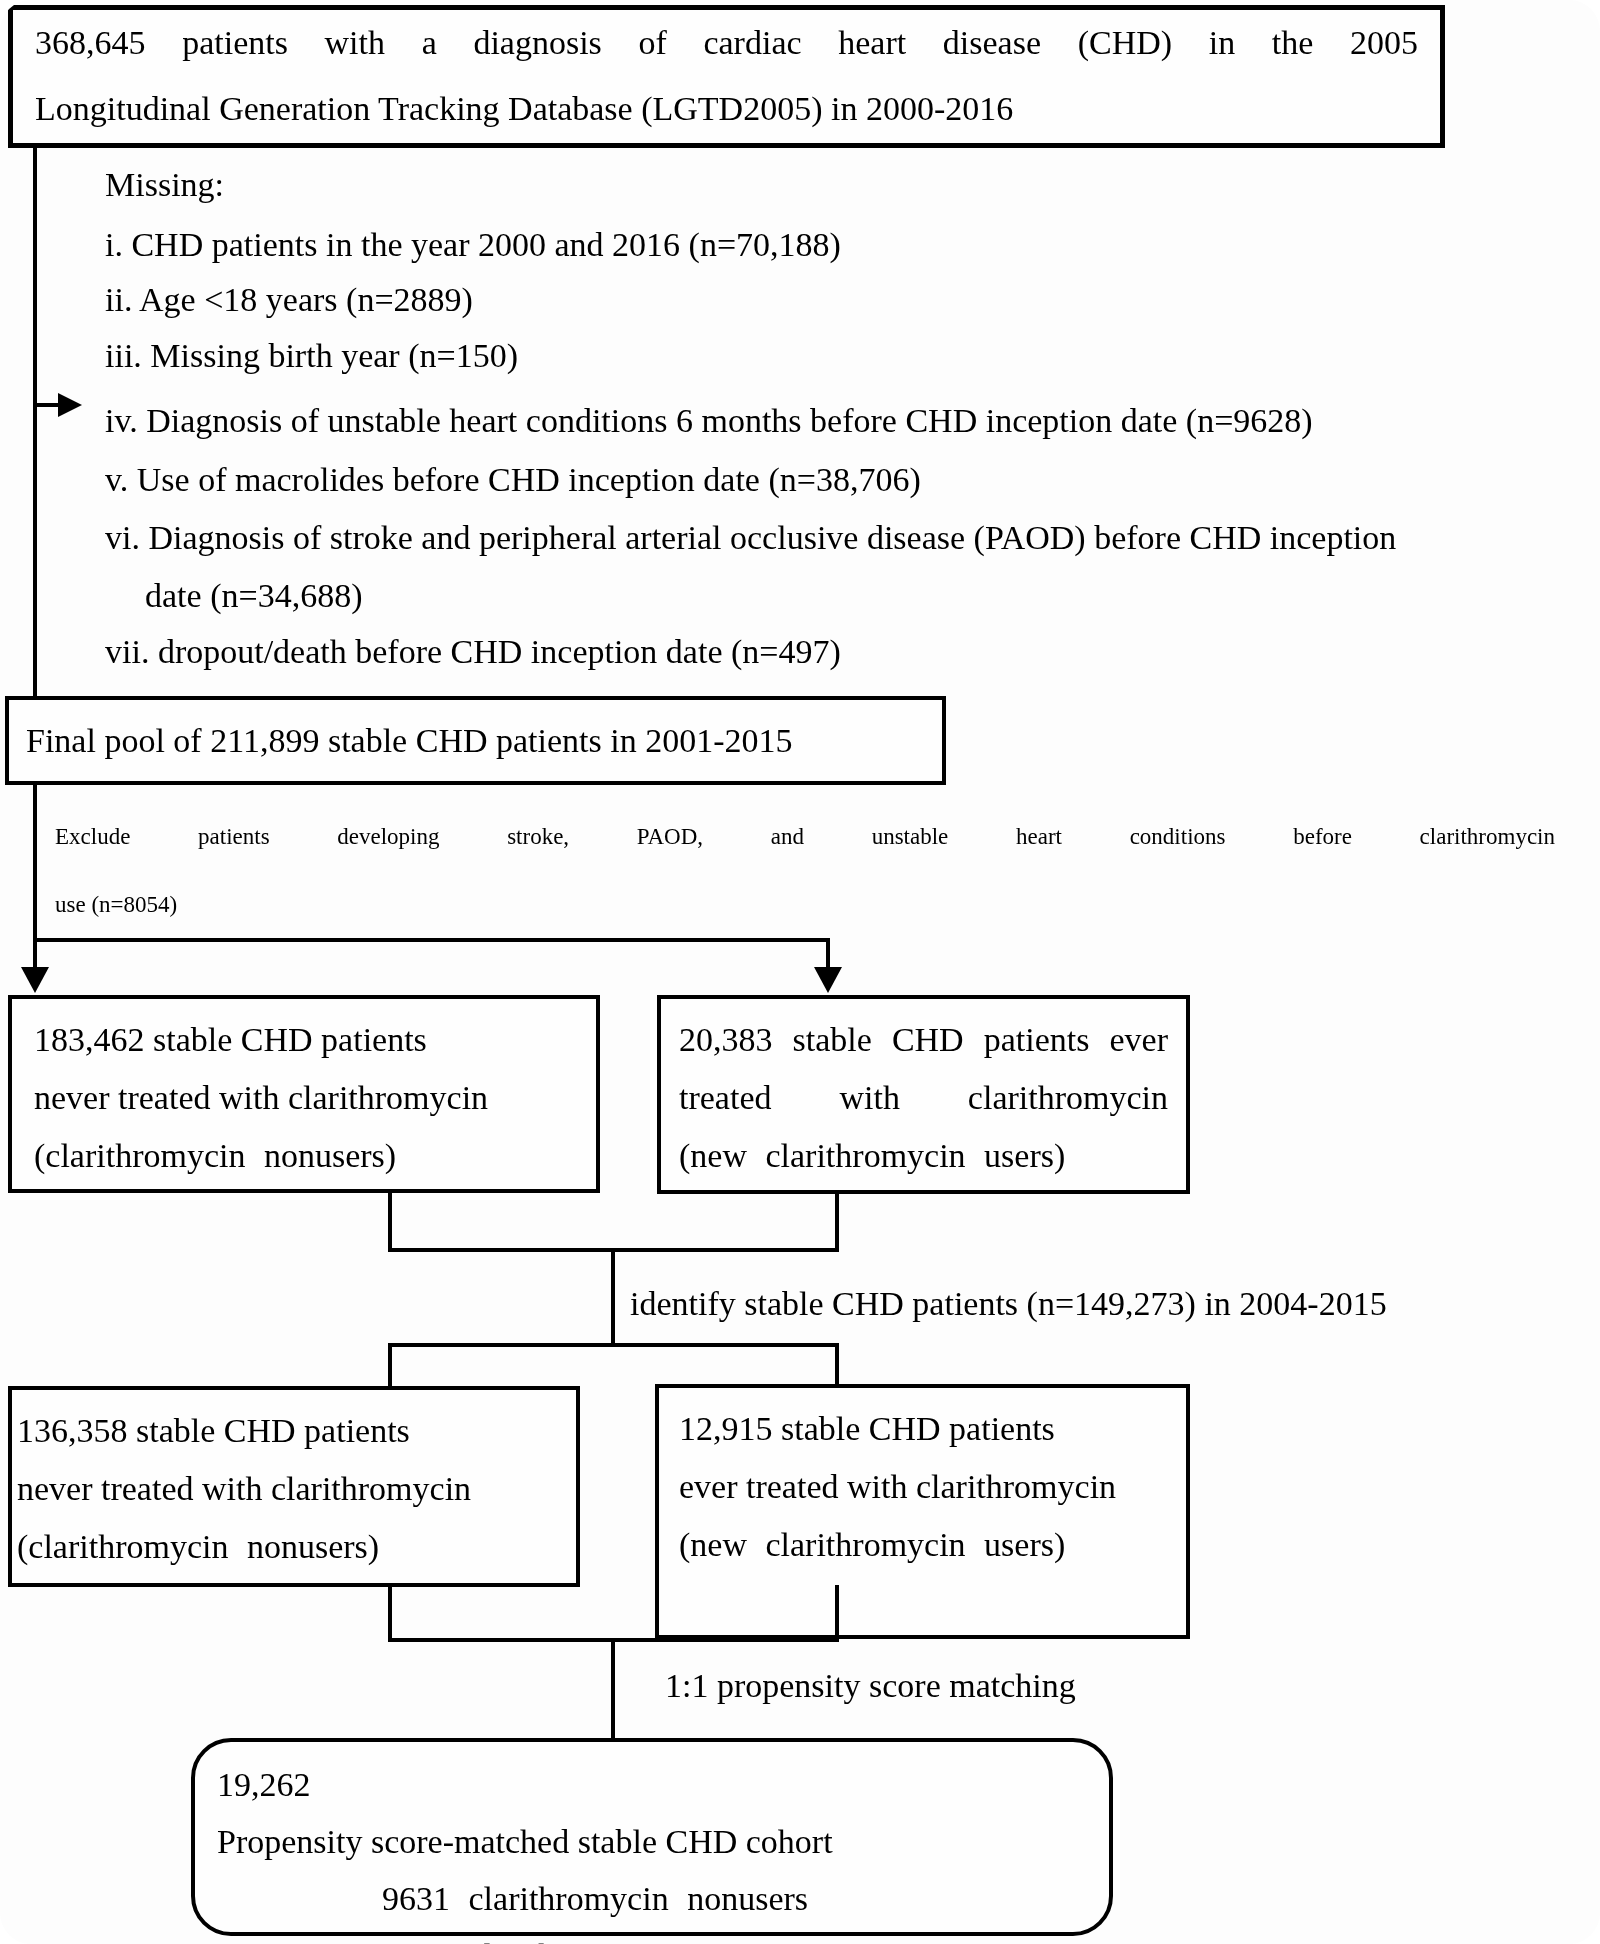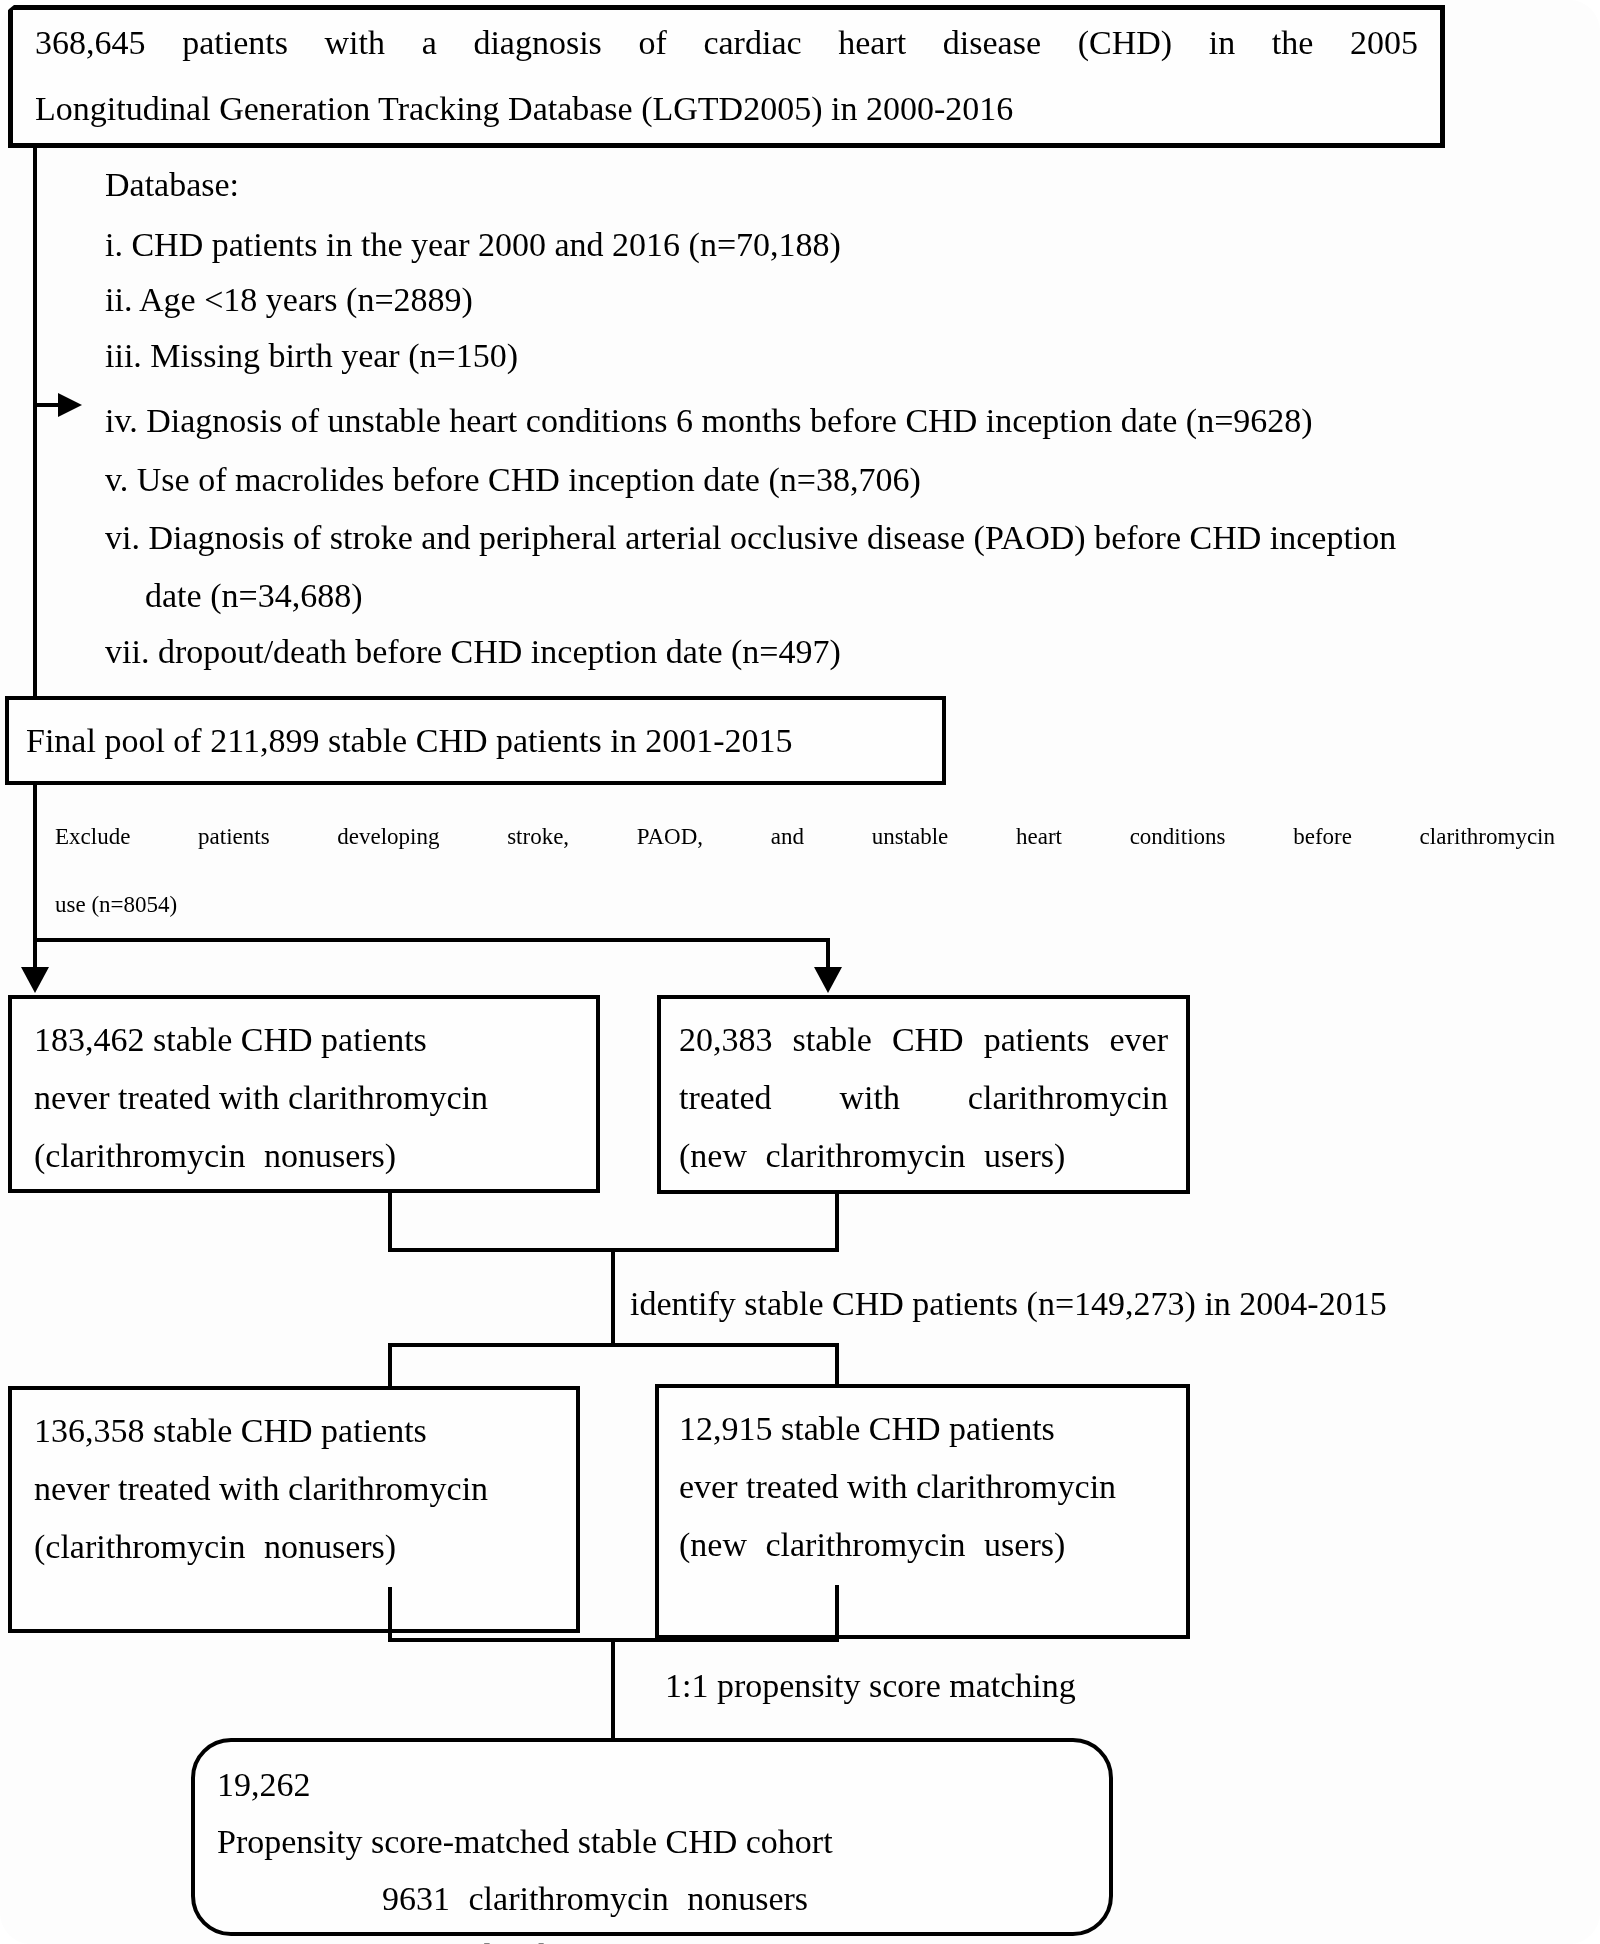--- a/index.html
+++ b/index.html
@@ -36,21 +36,21 @@
 
 <div id="canvas">
 
   <div class="box" style="left:8px; top:5px; width:1437px; height:143px; border-width:5px; padding:0 22px; line-height:66px;">
     <div class="jl">368,645 patients with a diagnosis of cardiac heart disease (CHD) in the 2005</div>
     <div class="bl">Longitudinal Generation Tracking Database (LGTD2005) in 2000-2016</div>
   </div>
 
   <div class="line" style="left:33px; top:148px; width:4px; height:548px;"></div>
 
-  <div class="txt" style="left:105px; top:166px;">Database:</div>
+  <div class="txt" style="left:105px; top:166px;">Missing:</div>
   <div class="txt" style="left:105px; top:226px;">i. CHD patients in the year 2000 and 2016 (n=70,188)</div>
   <div class="txt" style="left:105px; top:281px;">ii. Age &lt;18 years (n=2889)</div>
   <div class="txt" style="left:105px; top:337px;">iii. Missing birth year (n=150)</div>
   <div class="txt" style="left:105px; top:402px;">iv. Diagnosis of unstable heart conditions 6 months before CHD inception date (n=9628)</div>
   <div class="txt" style="left:105px; top:461px;">v. Use of macrolides before CHD inception date (n=38,706)</div>
   <div class="txt" style="left:105px; top:519px;">vi. Diagnosis of stroke and peripheral arterial occlusive disease (PAOD) before CHD inception</div>
   <div class="txt" style="left:145px; top:577px;">date (n=34,688)</div>
   <div class="txt" style="left:105px; top:633px;">vii. dropout/death before CHD inception date (n=497)</div>
 
   <div class="line" style="left:35px; top:403px; width:26px; height:4px;"></div>
@@ -87,21 +87,21 @@
   <div class="line" style="left:835px; top:1194px; width:4px; height:58px;"></div>
   <div class="line" style="left:388px; top:1248px; width:451px; height:4px;"></div>
   <div class="line" style="left:611px; top:1248px; width:4px; height:99px;"></div>
 
   <div class="txt" style="left:630px; top:1285px;">identify stable CHD patients (n=149,273) in 2004-2015</div>
 
   <div class="line" style="left:388px; top:1343px; width:451px; height:4px;"></div>
   <div class="line" style="left:388px; top:1343px; width:4px; height:45px;"></div>
   <div class="line" style="left:835px; top:1343px; width:4px; height:43px;"></div>
 
-  <div class="box" style="left:8px; top:1386px; width:572px; height:247px; padding:12px 20px 0 22px;">
+  <div class="box" style="left:8px; top:1386px; width:572px; height:201px; padding:12px 20px 0 5px;">
     <div class="bl">136,358 stable CHD patients</div>
     <div class="bl">never treated with clarithromycin</div>
     <div class="bl ws1">(clarithromycin nonusers)</div>
   </div>
 
   <div class="box" style="left:655px; top:1384px; width:535px; height:255px; padding:12px 18px 0 20px;">
     <div class="bl">12,915 stable CHD patients</div>
     <div class="bl">ever treated with clarithromycin</div>
     <div class="bl ws1">(new clarithromycin users)</div>
   </div>

